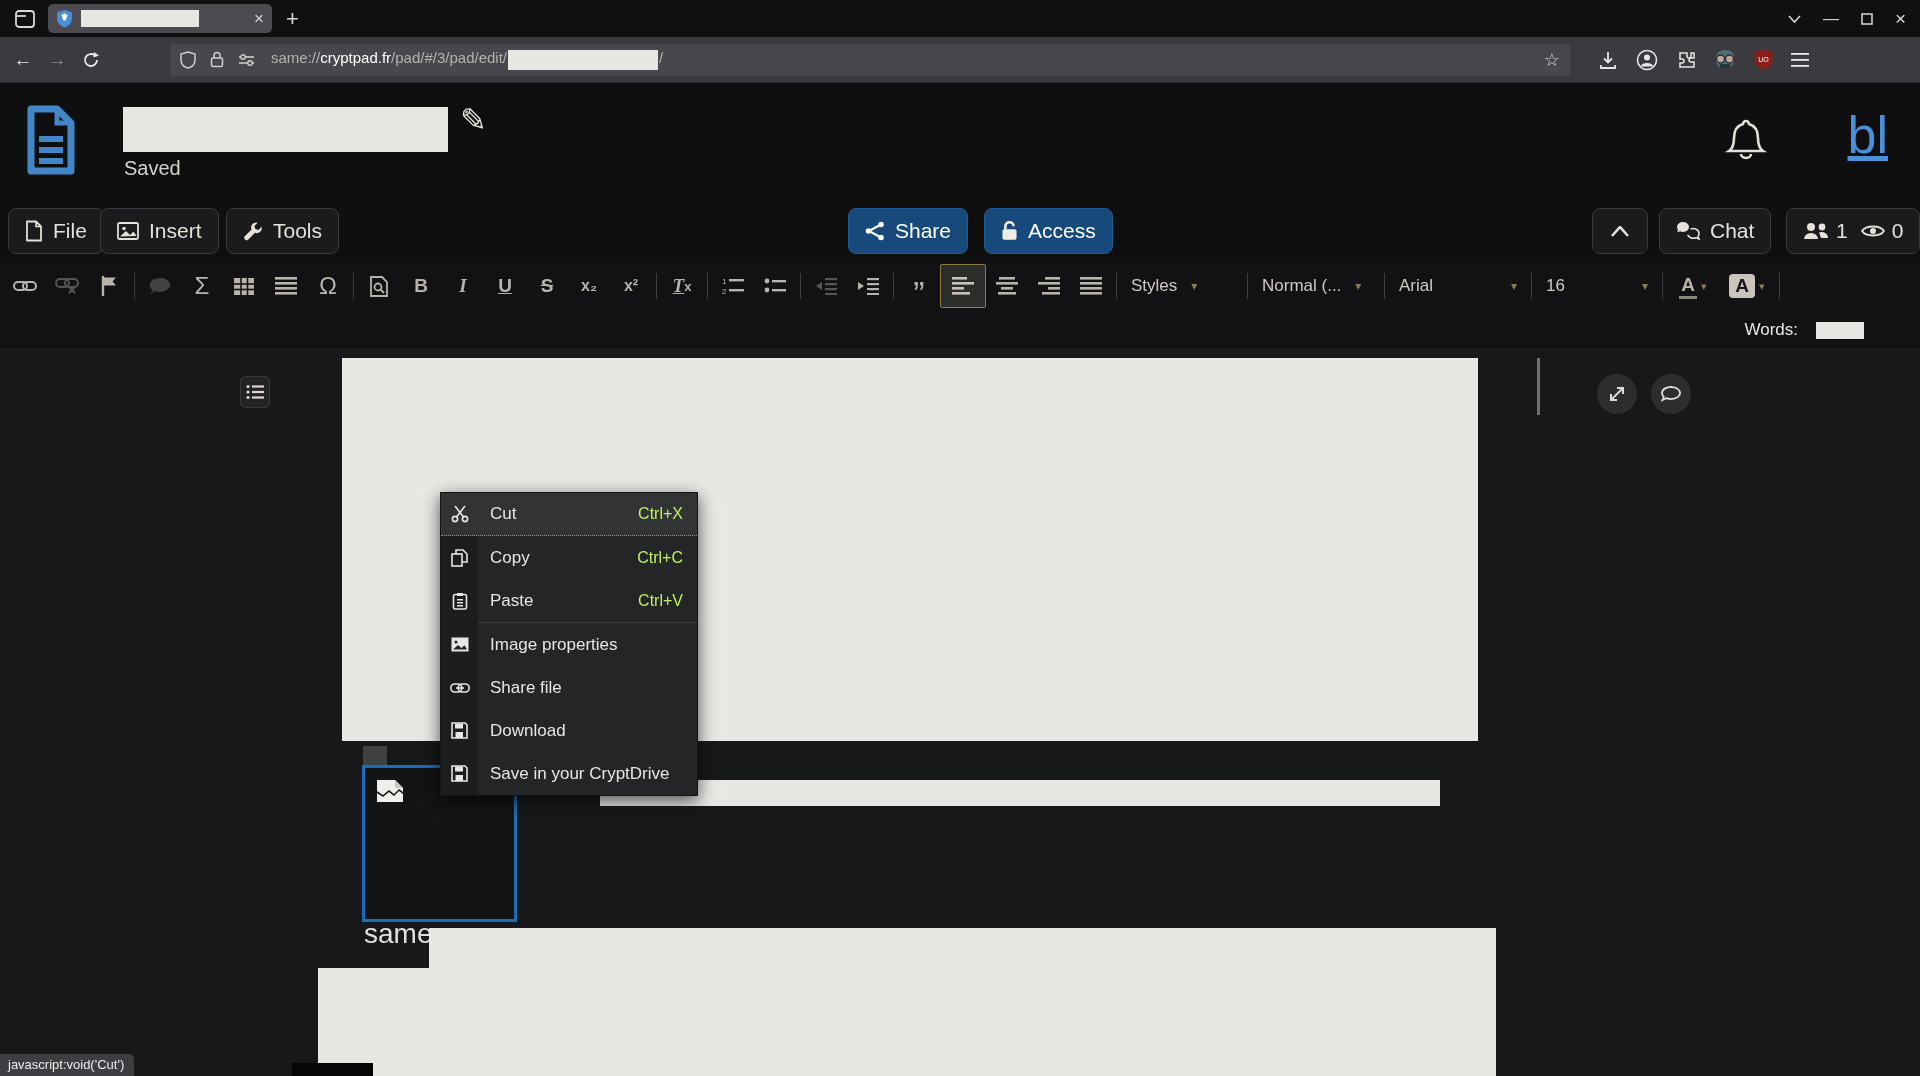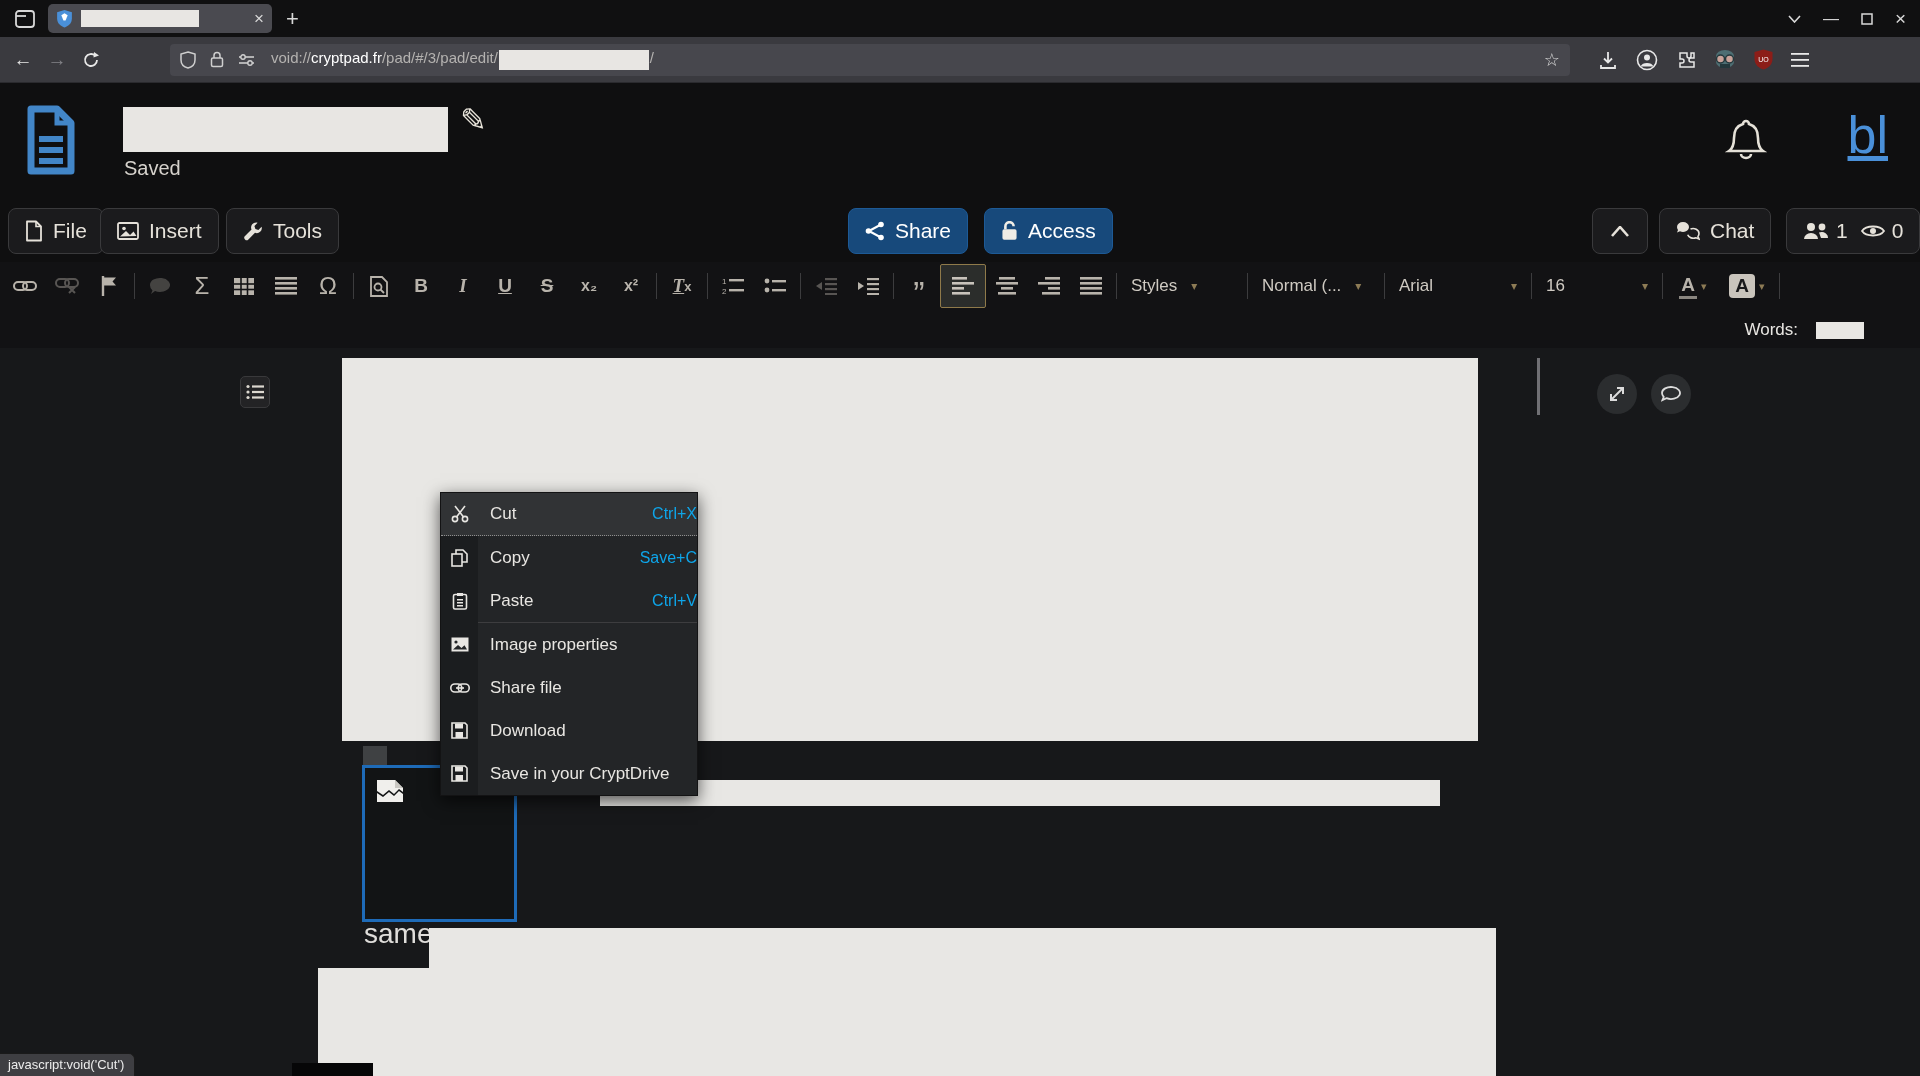--- a/index.html
+++ b/index.html
@@ -62,21 +62,21 @@
   .img-widget { position:absolute; left:362px; top:417px; width:155px; height:157px; background:#121415; border:3px solid #1e6bb8; }
   .doc-text { position:absolute; left:364px; top:570px; color:#e0dedb; font-size:28px; }
   .blackstrip { position:absolute; left:292px; top:715px; width:81px; height:13px; background:#060607; z-index:3; }
 
   
   .cmenu { position:absolute; left:440px; top:492px; width:258px; background:#232527; border:1px solid #131314; box-shadow:0 5px 16px rgba(0,0,0,.65); z-index:20; }
   .cmenu::before { content:""; position:absolute; left:0; top:0; bottom:0; width:37px; background:#1b1d1f; }
   .citem { position:relative; height:43px; display:flex; align-items:center; color:#e8e6e2; font-size:17px; }
   .citem .cicon { width:37px; display:flex; align-items:center; justify-content:center; flex:0 0 auto; }
   .citem .clabel { margin-left:12px; }
-  .citem .cshort { margin-left:auto; color:#0ea5e9; font-size:16px; }
+  .citem .cshort { margin-left:auto; margin-right:14px; color:#bef264; font-size:16px; }
   .citem.hover { background:#313335; border-bottom:1px dotted #8f8f8f;align-items:center; }
   .csep { height:1px; background:#3d3d3f; margin-left:37px; }
 
   .status-tip { position:absolute; left:0; bottom:0; background:#3e3e42; border:1px solid #1a1a1a; border-left:none; border-bottom:none; border-top-right-radius:6px; color:#ececec; font-size:13px; padding:3px 10px 4px 8px; z-index:30; }
 
   svg { display:block; }
 </style>
 </head>
 <body>
 
@@ -125,21 +125,21 @@
       <svg width="14" height="17" viewBox="0 0 14 17" style="margin-left:14px">
           <rect x="1.5" y="7" width="11" height="8.5" rx="1.5" fill="none" stroke="#cfcfcf" stroke-width="1.5"></rect>
           <path d="M4 7 V4.5 a3 3 0 0 1 6 0 V7" fill="none" stroke="#cfcfcf" stroke-width="1.5"></path>
         </svg>
       <svg width="17" height="12" viewBox="0 0 17 12" style="margin-left:14px">
           <line x1="1" y1="3" x2="16" y2="3" stroke="#cfcfcf" stroke-width="1.6"></line>
           <circle cx="5" cy="3" r="2.2" fill="#47474d" stroke="#cfcfcf" stroke-width="1.4"></circle>
           <line x1="1" y1="9" x2="16" y2="9" stroke="#cfcfcf" stroke-width="1.6"></line>
           <circle cx="12" cy="9" r="2.2" fill="#47474d" stroke="#cfcfcf" stroke-width="1.4"></circle>
         </svg>
-      <span style="margin-left:16px"><span>void://</span><span class="domain">cryptpad.fr</span><span>/pad/#/3/pad/edit/</span><span class="url-redact"></span><span>/</span></span>
+      <span style="margin-left:16px"><span>same://</span><span class="domain">cryptpad.fr</span><span>/pad/#/3/pad/edit/</span><span class="url-redact"></span><span>/</span></span>
       <span class="star">☆</span>
     </div>
 
     <div class="navicons">
       <svg width="20" height="20" viewBox="0 0 20 20">
           <path d="M10 2 V12 M6 8.5 L10 12.5 L14 8.5" fill="none" stroke="#e8e8e8" stroke-width="1.8"></path>
           <path d="M3 15 v3 h14 v-3" fill="none" stroke="#e8e8e8" stroke-width="1.8"></path>
         </svg>
       <svg width="22" height="22" viewBox="0 0 22 22">
           <circle cx="11" cy="11" r="9.5" fill="none" stroke="#e8e8e8" stroke-width="1.6"></circle>
@@ -483,21 +483,21 @@
       <span class="cshort">Ctrl+X</span>
     </div>
     <div class="citem">
       <span class="cicon">
           <svg width="17" height="18" viewBox="0 0 17 18">
             <rect x="1" y="5" width="10" height="12" fill="none" stroke="#e8e6e2" stroke-width="1.6"></rect>
             <path d="M5 5 V1 h7 l4 4 v8 h-5" fill="none" stroke="#e8e6e2" stroke-width="1.6"></path>
           </svg>
         </span>
       <span class="clabel">Copy</span>
-      <span class="cshort">Save+C</span>
+      <span class="cshort">Ctrl+C</span>
     </div>
     <div class="citem">
       <span class="cicon">
           <svg width="16" height="18" viewBox="0 0 16 18">
             <rect x="1.5" y="2.5" width="13" height="14.5" rx="1.5" fill="none" stroke="#e8e6e2" stroke-width="1.6"></rect>
             <rect x="5" y="1" width="6" height="3" fill="#e8e6e2"></rect>
             <rect x="5" y="7" width="6" height="1.5" fill="#e8e6e2"></rect>
             <rect x="5" y="10" width="6" height="1.5" fill="#e8e6e2"></rect>
             <rect x="5" y="13" width="6" height="1.5" fill="#e8e6e2"></rect>
           </svg>

